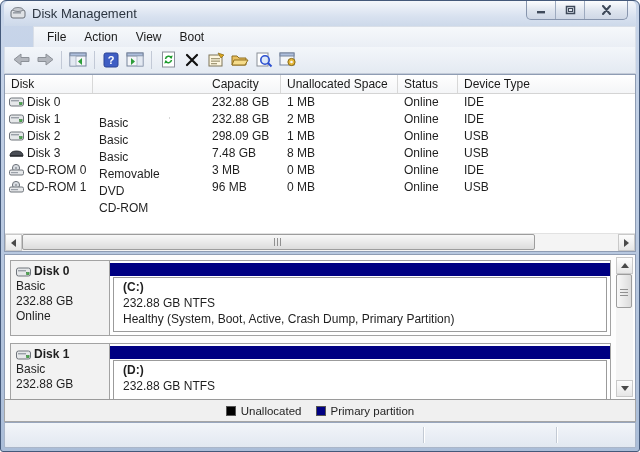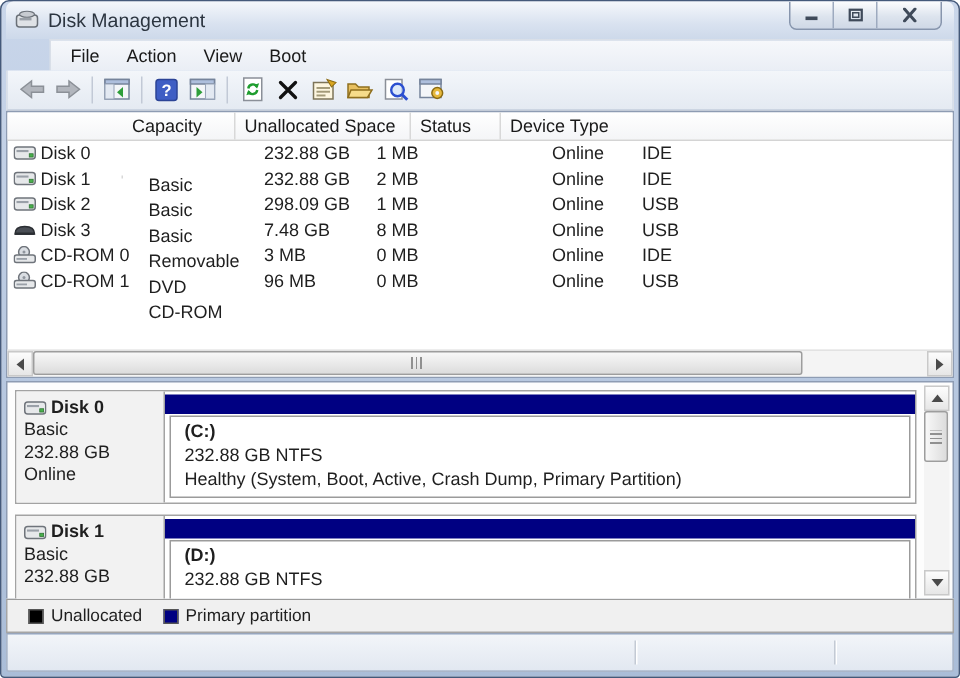--- a/index.html
+++ b/index.html
@@ -33,21 +33,21 @@
   
   .toolbar { height:27px; display:flex; align-items:center; padding-left:5px; gap:2px;
     background:linear-gradient(#f3f6fa,#e4eaf2); border:1px solid #d9dfe8; border-top:none; border-bottom:1px solid #c3cbd8; }
   .tbtn { width:22px; height:22px; display:flex; align-items:center; justify-content:center; border-radius:2px; }
   .tsep { width:1px; height:18px; background:#c2c9d6; margin:0 3px; }
 
   
   .listpane { height:180px; background:#fff; border:1px solid #8e9cb3; display:flex; flex-direction:column; margin-bottom:2px; }
   .thead { display:flex; height:19px; background:linear-gradient(#ffffff,#f4f5f7); border-bottom:1px solid #d4d4d4; flex:0 0 auto; }
   .th { padding:2px 0 0 6px; border-right:1px solid #d8d8d8; color:#1a1a1a; overflow:hidden; white-space:nowrap; }
-  .c-disk{width:88px;} .c-type{width:77px;margin-top:42px;} .c-cap{width:75px;} .c-unalloc{width:117px;} .c-status{width:60px;} .c-dev{flex:1; border-right:none;}
+  .c-disk{width:88px;} .c-type{width:77px;margin-top:42px;} .c-cap{width:75px;margin-left:36px;} .c-unalloc{width:117px;} .c-status{width:60px;} .c-dev{flex:1; border-right:none;}
   .trow { display:flex; height:17px; align-items:center; }
   .td { padding-left:6px; overflow:hidden; white-space:nowrap; }
   .td.c-disk { display:flex; align-items:center; gap:3px; padding-left:4px; }
   .tspacer { flex:1 1 auto; }
 
   
   .hscroll { flex:0 0 17px; display:flex; background:#f4f4f4; border-top:1px solid #e2e2e2; }
   .sbtn { width:17px; height:17px; display:flex; align-items:center; justify-content:center; background:linear-gradient(#fdfdfd,#e6e6e6); border:1px solid #c9c9c9; }
   .htrack { flex:1; position:relative; }
   .hthumb { position:absolute; left:0; top:0; height:16px; width:86%;
@@ -73,21 +73,21 @@
 
   
   .vscroll { position:absolute; top:2px; bottom:2px; right:2px; width:17px; display:flex; flex-direction:column; background:#f4f4f4; }
   .vtrack { flex:1; position:relative; }
   .vthumb { position:absolute; top:0; left:0; width:16px; height:34px;
     background:linear-gradient(90deg,#f8f8f8,#dcdcdc); border:1px solid #9d9d9d; border-radius:2px;
     display:flex; align-items:center; justify-content:center; }
   .vgrip { width:8px; height:9px; background:repeating-linear-gradient(0deg,#909090 0 1px,transparent 1px 3px); }
 
   
-  .legendbar { height:23px; background:#f0f0f0; border:1px solid #a5a5a5; border-top:1px solid #9a9a9a; display:flex; align-items:center; gap:14px; padding-left:14px; font-size:11.5px; }
+  .legendbar { height:23px; background:#f0f0f0; border:1px solid #a5a5a5; border-top:1px solid #9a9a9a; display:flex; align-items:center; gap:14px; padding-left:0; font-size:11.5px;justify-content:center; }
   .legend-item { display:flex; align-items:center; gap:5px; }
   .swatch { width:10px; height:10px; border:1px solid #555; }
 
   
   .statusbar { height:26px; background:linear-gradient(#f2f5f9,#e2e8f1); border:1px solid #aab6c9; border-top:1px solid #98a6bd; position:relative; border-radius:0 0 2px 2px; }
   .ssep { position:absolute; top:4px; bottom:4px; width:1px; background:#c3cad4; box-shadow:1px 0 0 #ffffff; }
 
   svg { display:block; }
 </style>
 </head>
@@ -208,20 +208,21 @@
         <rect x="1" y="1" width="14" height="12" fill="#f4f6f9" stroke="#76849b"></rect>
         <rect x="1" y="1" width="14" height="3" fill="#aebfdd" stroke="#76849b"></rect>
         <circle cx="12.5" cy="10" r="3.6" fill="#e6b83c" stroke="#8a6a12"></circle>
         <circle cx="12.5" cy="10" r="1.3" fill="#f4f6f9"></circle>
       </svg>
     </div>
   </div>
 
   <div class="listpane">
     <div class="thead">
+      <div class="th c-disk">Disk</div>
       <div class="th c-type">Type</div>
       <div class="th c-cap">Capacity</div>
       <div class="th c-unalloc">Unallocated Space</div>
       <div class="th c-status">Status</div>
       <div class="th c-dev">Device Type</div>
     </div>
 
     <div class="trow">
       <div class="td c-disk">
         <span>

